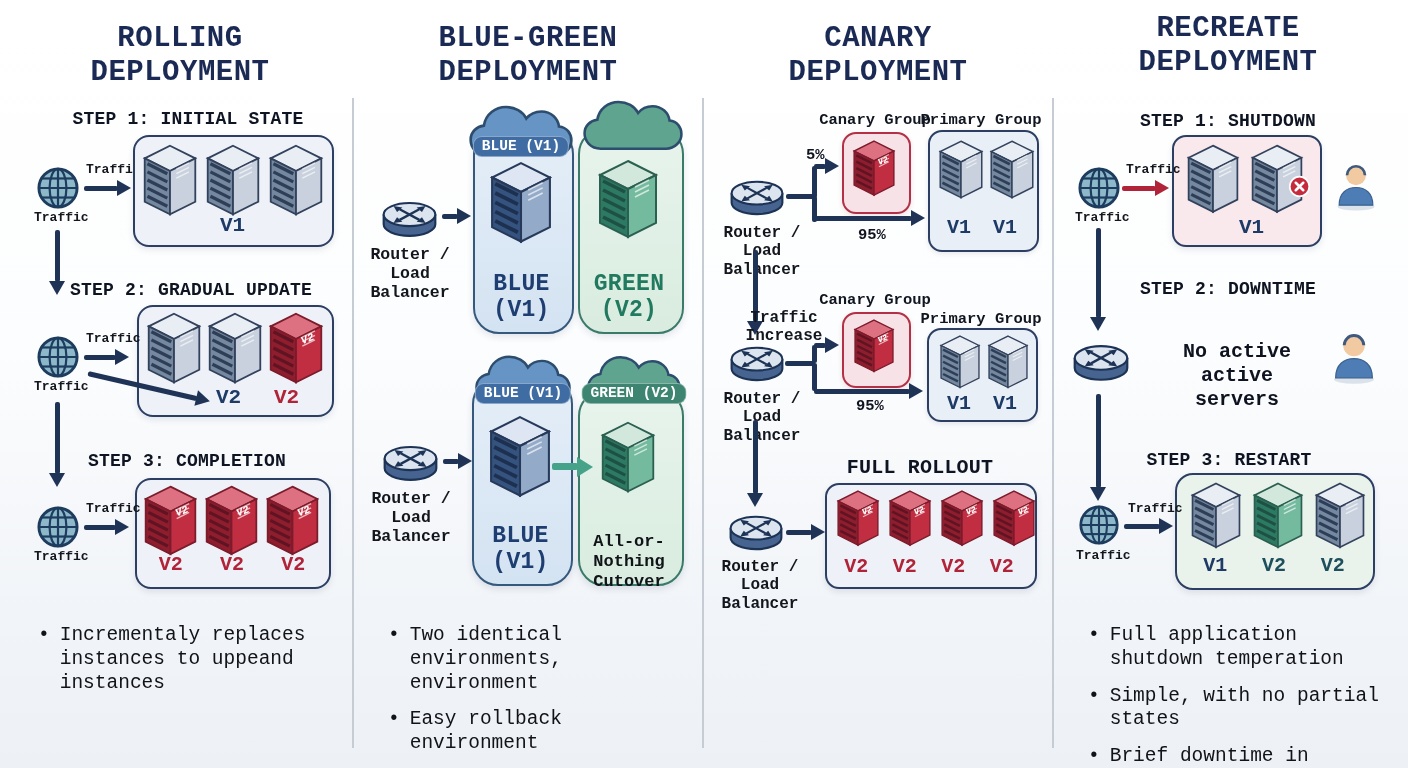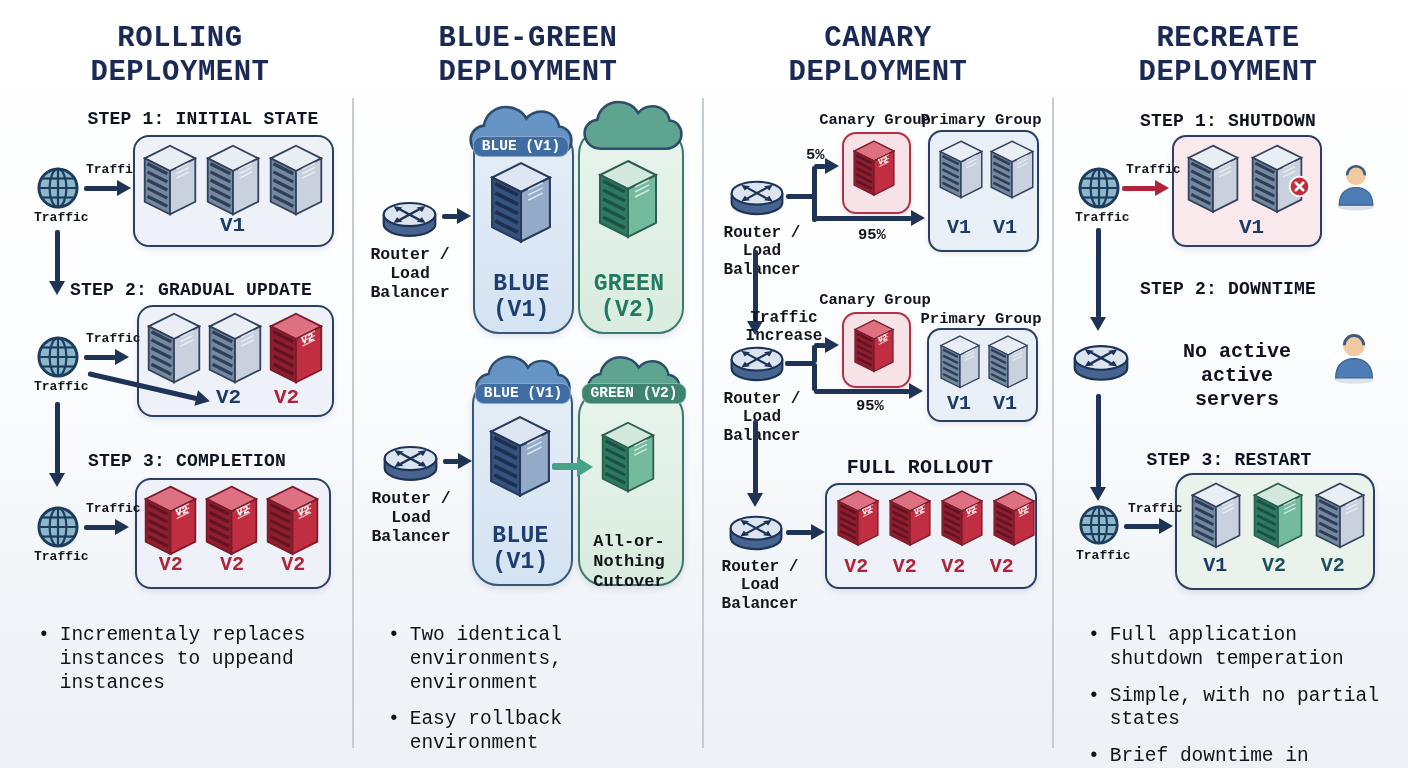--- a/index.html
+++ b/index.html
@@ -102,21 +102,21 @@
 </svg>
 
 <div class="canvas">
 
   <span class="divider" style="left:352px"></span>
   <span class="divider" style="left:702px"></span>
   <span class="divider" style="left:1052px"></span>
 
   <h1 class="col-title" style="left:40px;top:22px">ROLLING DEPLOYMENT</h1>
 
-  <div class="step-head" style="left:203px;top:109px">STEP 1: INITIAL STATE</div>
+  <div class="step-head" style="left:188px;top:109px">STEP 1: INITIAL STATE</div>
   <svg class="icon" style="left:36px;top:166px;width:44px;height:44px">
       <use href="#globe"></use>
     </svg>
   <span class="small-lbl" style="left:86px;top:162px">Traffic</span>
   <span class="ar ar-h" style="left:84px;top:186px;width:34px"></span>
   <span class="small-lbl ctrw" style="left:34px;top:211px;width:48px">Traffic</span>
   <div class="node-box" style="left:133px;top:135px;width:197px;height:108px"></div>
   <div class="row" style="left:142px;top:143px;gap:7px">
     <span class="srv" style="width:56px">
         <svg viewBox="0 0 62 82" style="width:100%;display:block" xmlns="http://www.w3.org/2000/svg">
@@ -667,21 +667,21 @@
     <span class="v-red">V2</span>
     <span class="v-red">V2</span>
   </div>
   <svg class="icon" style="left:728px;top:512px;width:56px;height:41px">
       <use href="#router"></use>
     </svg>
   <div class="small-lbl ctrw" style="left:704px;top:558px;width:112px;font-size:16px">Router / Load Balancer</div>
   <span class="ar ar-h" style="left:786px;top:530px;width:26px"></span>
 
 
-  <h1 class="col-title" style="left:1088px;top:22px">RECREATE DEPLOYMENT</h1>
+  <h1 class="col-title" style="left:1088px;top:12px">RECREATE DEPLOYMENT</h1>
 
   <div class="step-head" style="left:1228px;top:111px">STEP 1: SHUTDOWN</div>
   <div class="node-box pink-box" style="left:1172px;top:135px;width:146px;height:108px;border-radius:14px"></div>
   <div class="row" style="left:1186px;top:143px;gap:10px">
     <span class="srv" style="width:54px">
         <svg viewBox="0 0 62 82" style="width:100%;display:block" xmlns="http://www.w3.org/2000/svg">
     <polygon points="31,3 59,17 31,31 3,17" fill="#e9eef5" stroke="#33425c" stroke-width="2"></polygon>
     <polygon points="3,17 31,31 31,79 3,65" fill="#74889f" stroke="#33425c" stroke-width="2"></polygon>
     <polygon points="31,31 59,17 59,65 31,79" fill="#c8d1dd" stroke="#33425c" stroke-width="2"></polygon>
     <line x1="6" y1="23" x2="28" y2="34" stroke="#2f3e57" stroke-width="3.6"></line>

